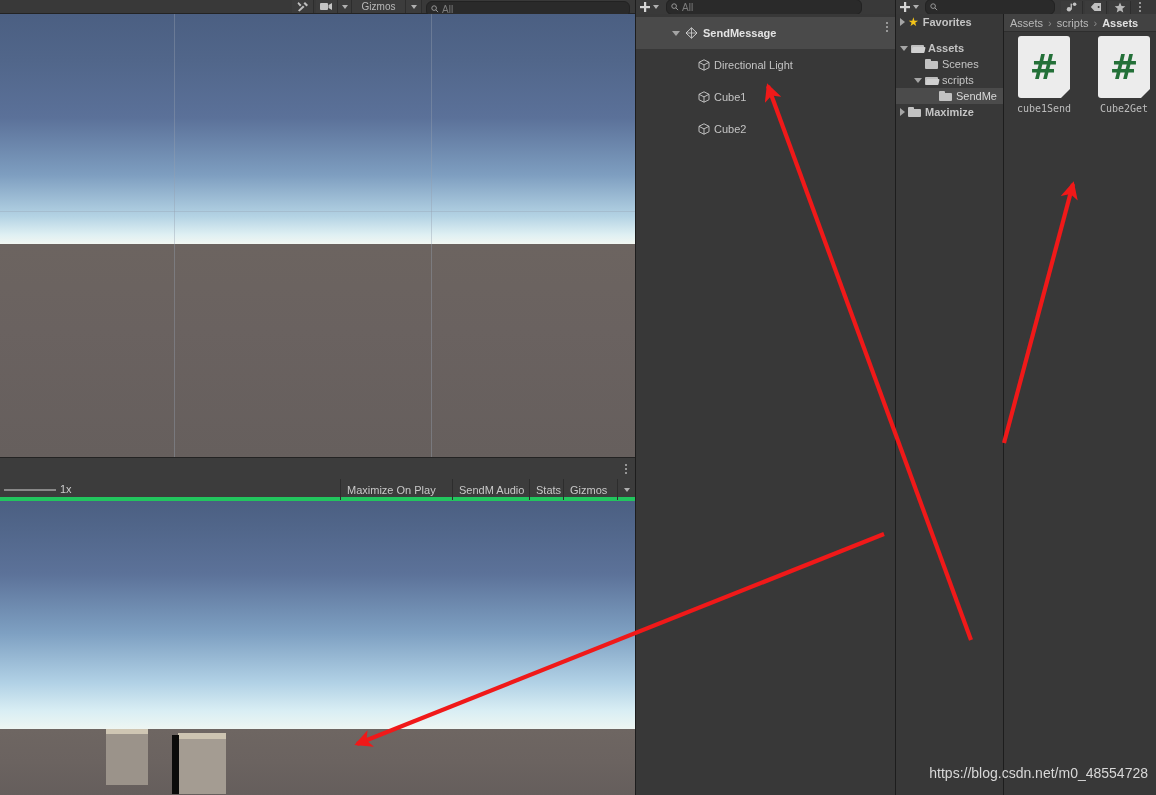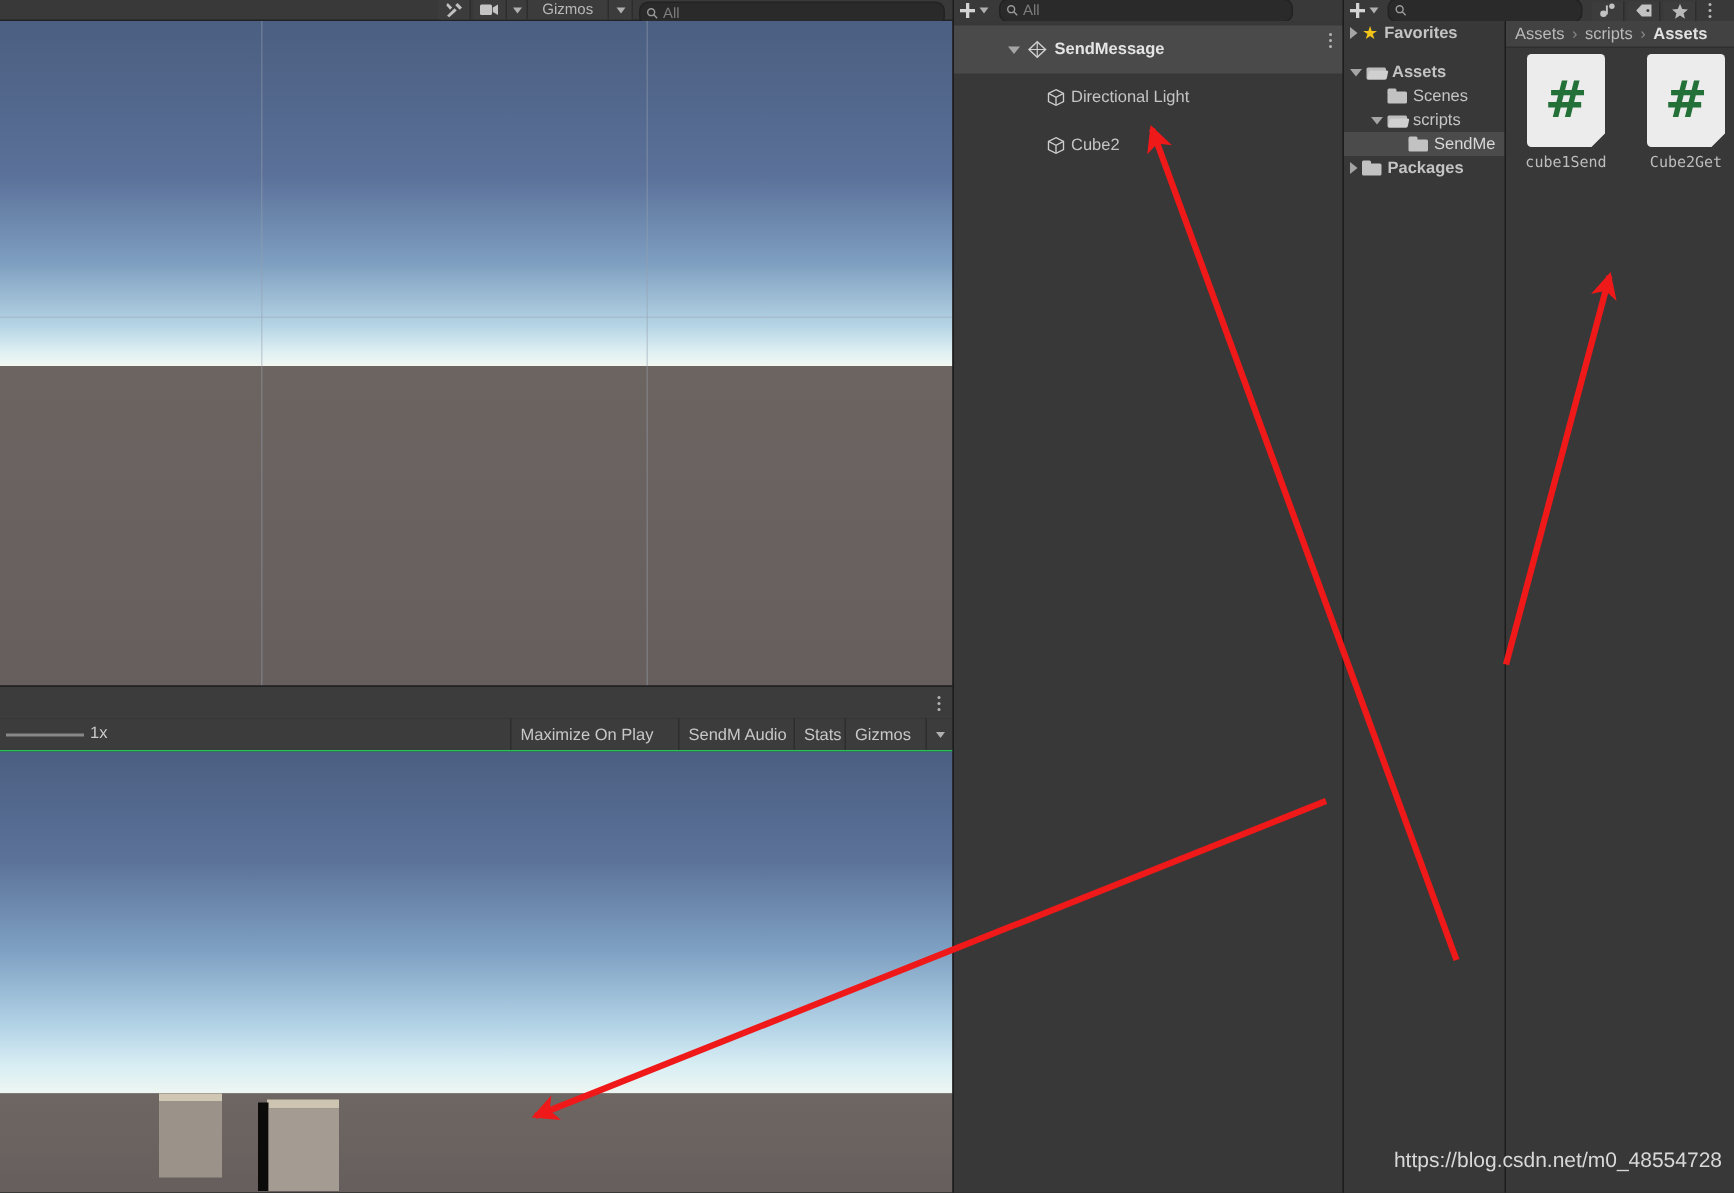--- a/index.html
+++ b/index.html
@@ -87,21 +87,21 @@
   
   #game-toolbar-row1 {
     left: 0; top: 457px; width: 635px; height: 22px;
     background: #3c3c3c;
     border-top: 1px solid #232323;
     box-sizing: border-box;
   }
   #game-toolbar-row2 {
     left: 0; top: 479px; width: 635px; height: 22px;
     background: #3c3c3c;
-    border-bottom: 1px solid #22c55e;
+    border-bottom: 4px solid #22c55e;
     display: flex; align-items: center;
     box-sizing: border-box;
   }
   .gt-btn {
     height: 21px; padding: 0 6px;
     display: flex; align-items: center;
     border-left: 1px solid #2d2d2d;
     box-sizing: border-box;
     font-size: 11px; color: #c8c8c8;
   }
@@ -391,20 +391,28 @@
           <path d="M6 5.9 L6 11.2" fill="none" stroke="#cdcdcd" stroke-width="0.9"></path>
         </svg>
         <span class="label">Directional Light</span>
       </div>
       <div class="hrow" style="padding-left: 62px;">
         <svg width="12" height="12" viewBox="0 0 12 12" style="margin-right:4px;flex:none;">
           <path d="M6 0.8 L11 3.3 L11 8.7 L6 11.2 L1 8.7 L1 3.3 Z" fill="none" stroke="#cdcdcd" stroke-width="0.9"></path>
           <path d="M1 3.3 L6 5.9 L11 3.3" fill="none" stroke="#cdcdcd" stroke-width="0.9"></path>
           <path d="M6 5.9 L6 11.2" fill="none" stroke="#cdcdcd" stroke-width="0.9"></path>
         </svg>
+        <span class="label">Cube1</span>
+      </div>
+      <div class="hrow" style="padding-left: 62px;">
+        <svg width="12" height="12" viewBox="0 0 12 12" style="margin-right:4px;flex:none;">
+          <path d="M6 0.8 L11 3.3 L11 8.7 L6 11.2 L1 8.7 L1 3.3 Z" fill="none" stroke="#cdcdcd" stroke-width="0.9"></path>
+          <path d="M1 3.3 L6 5.9 L11 3.3" fill="none" stroke="#cdcdcd" stroke-width="0.9"></path>
+          <path d="M6 5.9 L6 11.2" fill="none" stroke="#cdcdcd" stroke-width="0.9"></path>
+        </svg>
         <span class="label">Cube2</span>
       </div>
     </div>
 </div>
 
 <div class="abs" id="project-toolbar">
   <div style="display:flex;align-items:center;gap:2px;">
     <svg width="12" height="12" viewBox="0 0 12 12">
       <rect x="5" y="1" width="2.2" height="10" fill="#d4d4d4"></rect>
       <rect x="1" y="5" width="10" height="2.2" fill="#d4d4d4"></rect>
@@ -483,21 +491,21 @@
           <span class="body"></span>
         </span>
         <span style="color: rgb(216, 216, 216);">SendMe</span>
       </div>
       <div class="prow" style="padding-left: 4px;">
         <span class="tri-rt" style="margin-right:3px;flex:none;"></span>
         <span class="folder-ico" style="margin-right:4px;flex:none;">
           <span class="tab"></span>
           <span class="body"></span>
         </span>
-        <span style="font-weight: bold;">Packages</span>
+        <span style="font-weight: bold;">Maximize</span>
       </div>
     </div>
   <div id="project-content">
     <div id="breadcrumb">
         <span>Assets</span>
         <span class="crumb-sep">›</span>
         <span>scripts</span>
         <span class="crumb-sep">›</span>
         <span class="crumb-cur">Assets</span>
       </div>

